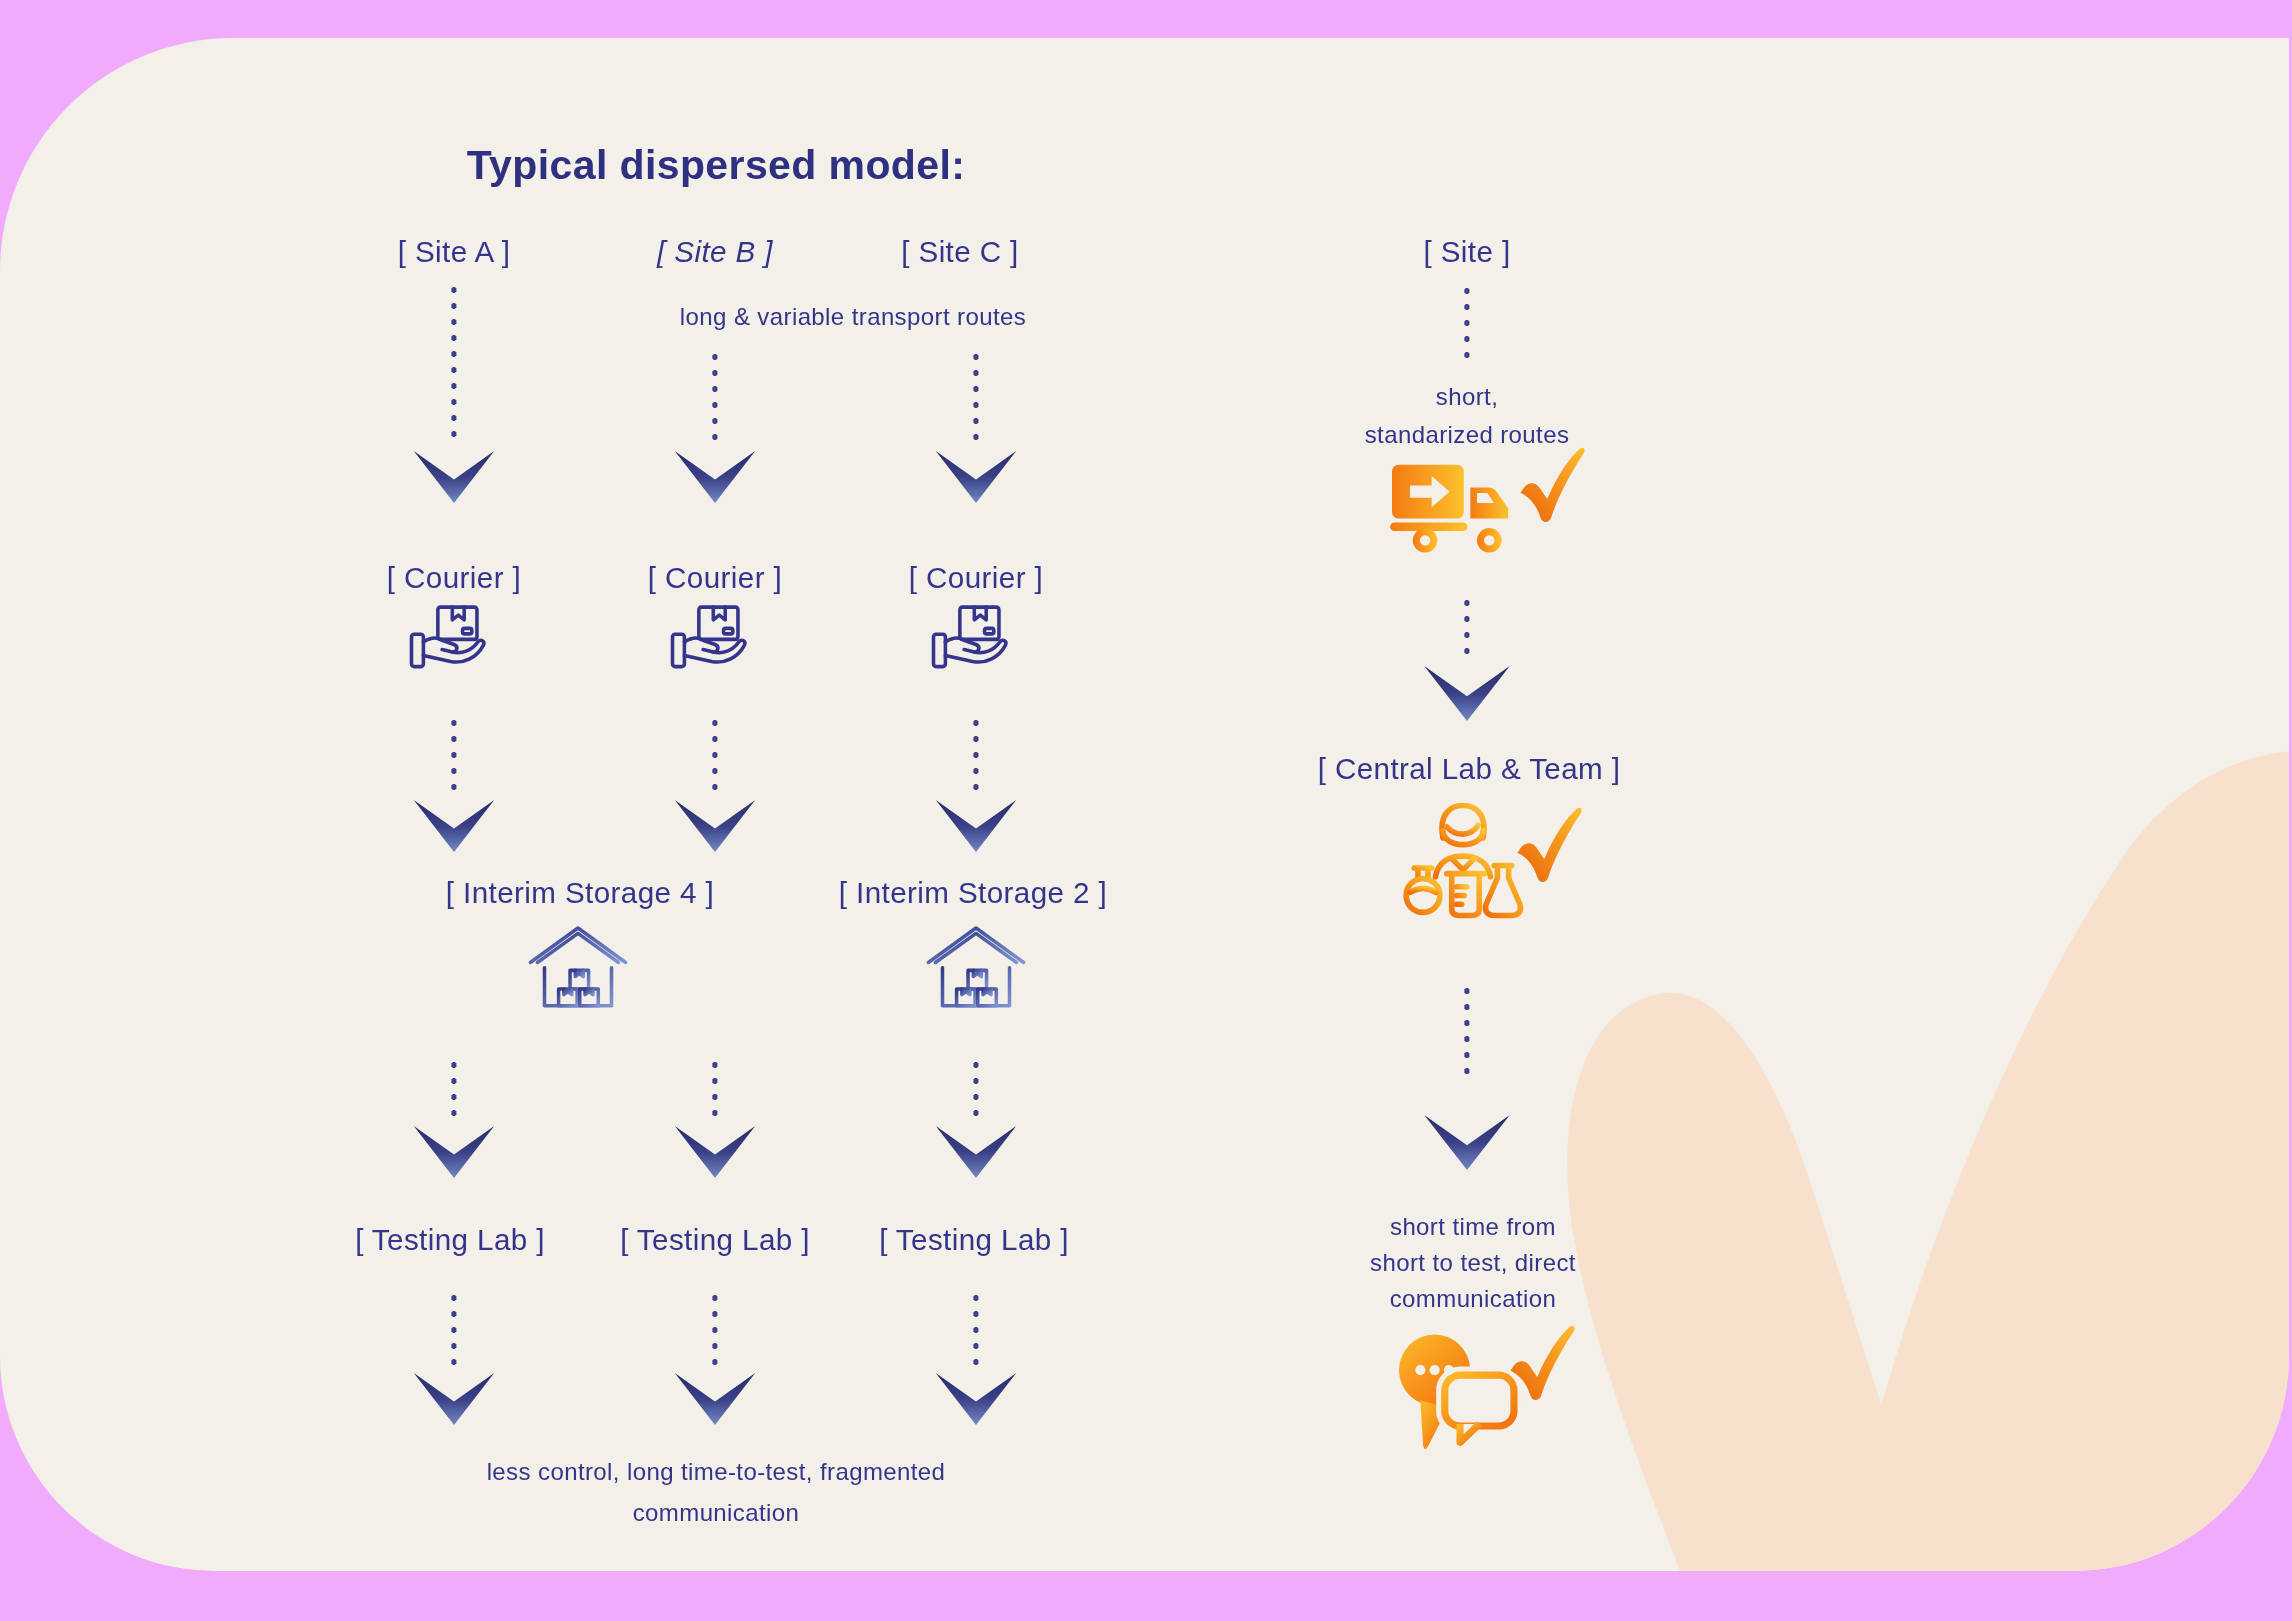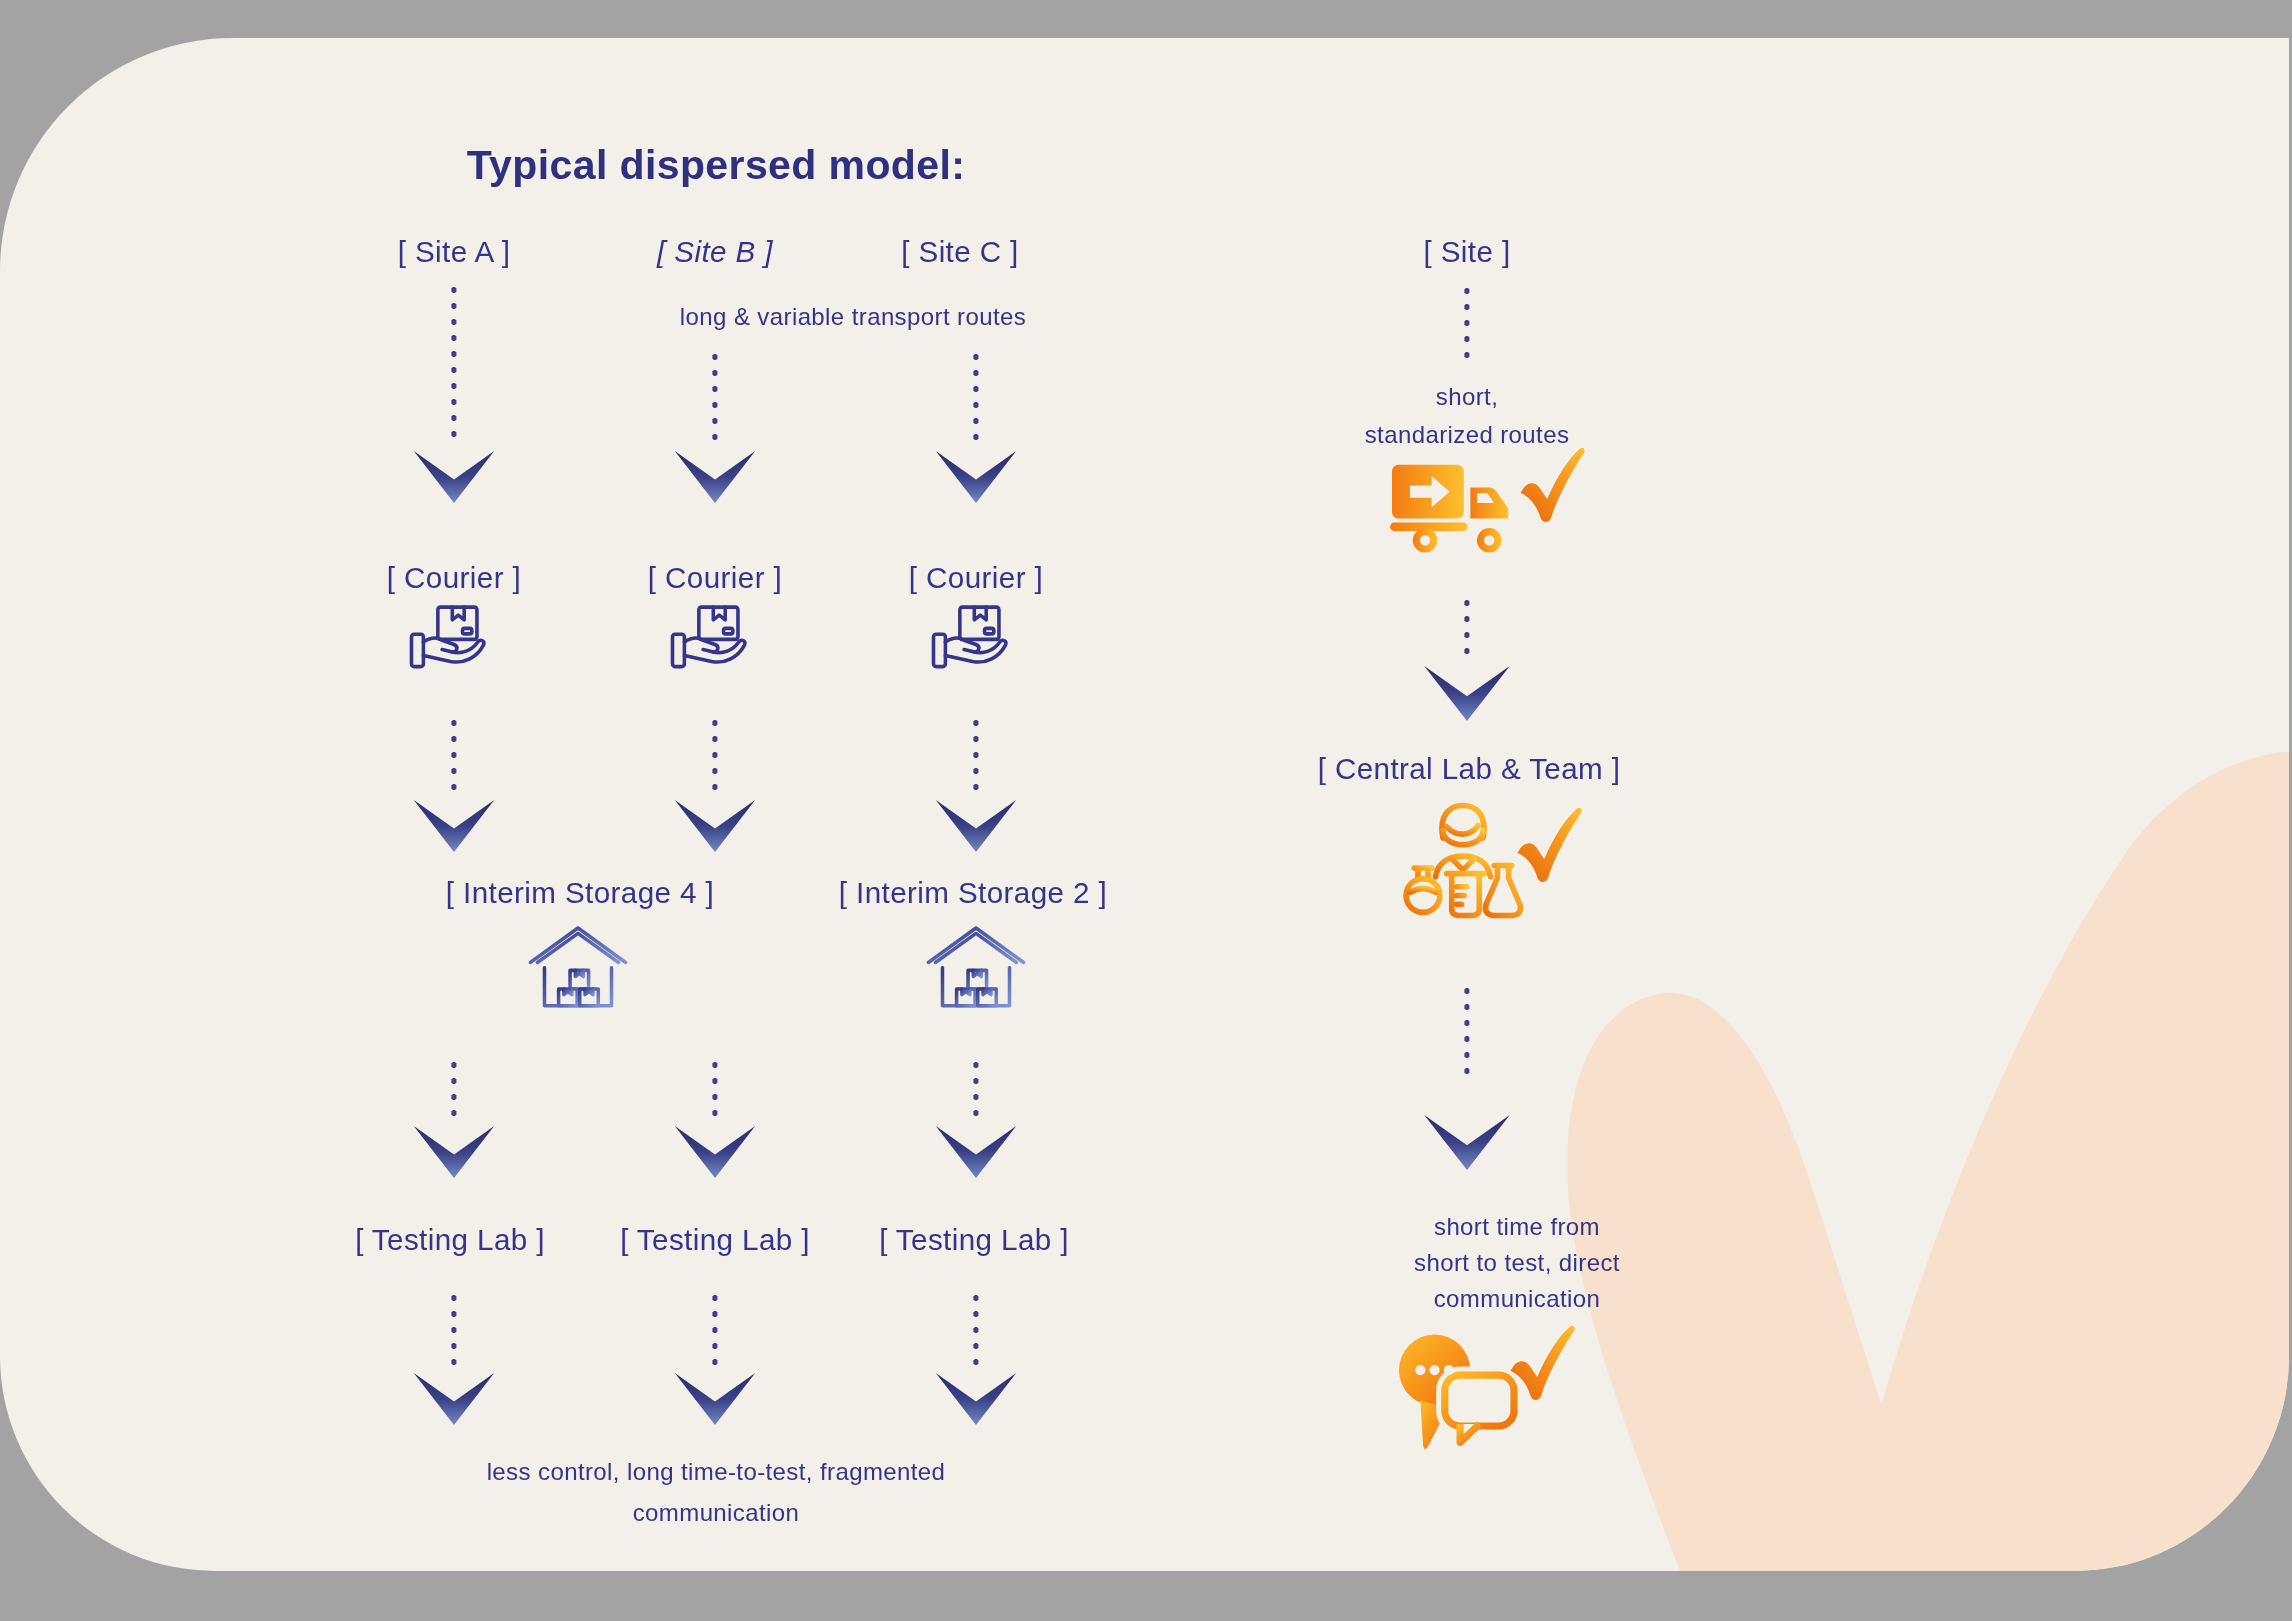--- a/index.html
+++ b/index.html
@@ -1,17 +1,17 @@
 <!DOCTYPE html>
 <html style="font-size:14.3px"><head>
 <meta charset="utf-8">
 <style>
   html,body { margin:0; padding:0; background:#000; }
   .canvas {
-    position:relative; width:2293px; height:1621px; background:#a3a3a3;
+    position:relative; width:2293px; height:1621px; background:#f0abfc;
     font-family:"Liberation Sans","DejaVu Sans",sans-serif; overflow:hidden;
   }
   .panel {
     position:absolute; left:0; top:38px; right:3.6px; bottom:50px;
     background:#f3efe9; border-radius:233px 0 215px 215px; overflow:hidden;
   }
   .peach-check { position:absolute; right:0; bottom:0; width:806px; height:851px; }
   .content { position:absolute; inset:0; }
   .title {
     position:absolute; transform:translateX(-50%); white-space:nowrap;
@@ -19,21 +19,21 @@
   }
   .lbl {
     position:absolute; transform:translateX(-50%); white-space:nowrap;
     font-size:29.6px; color:#34348b; letter-spacing:0.4px;
   }
   .note {
     position:absolute; transform:translateX(-50%); white-space:nowrap;
     font-size:24px; color:#34348b; letter-spacing:0.4px; text-align:center;
   }
   .lh42 { line-height:38px; }
-  .lh40 { line-height:36px;margin-left:44px; }
+  .lh40 { line-height:36px; }
   .lh46 { line-height:41px; }
   .dots {
     position:absolute; transform:translateX(-50%); width:7.2px;
     background-image:radial-gradient(circle 3px at 3.6px 8px, #3b3f8e 98%, rgba(59,63,142,0));
     background-size:7.2px 16px; background-repeat:repeat-y; background-position:top center;
   }
   .d10 { height:161px; } .d6 { height:97px; } .d5 { height:81px; } .d4 { height:64px; }
   .icon { position:absolute; transform:translateX(-50%); }
   .icon-abs { position:absolute; }
   .defs-store { position:absolute; width:0; height:0; overflow:hidden; }

